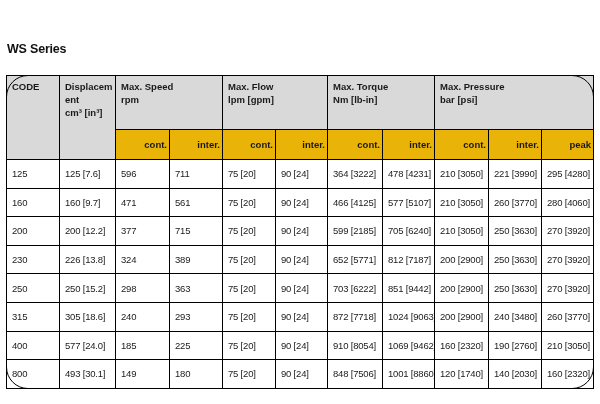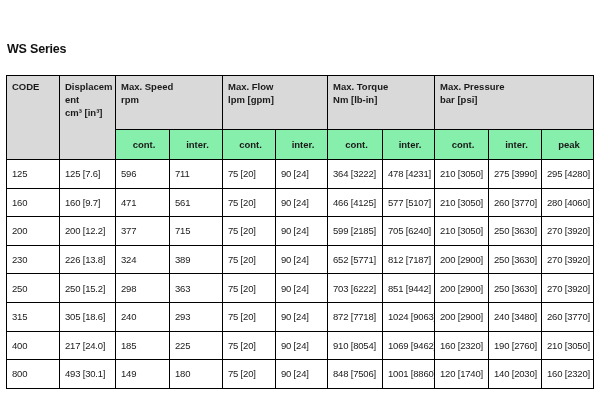--- a/index.html
+++ b/index.html
@@ -26,42 +26,43 @@
     color: #111111;
   }
   table.spec {
     position: absolute;
     left: 6px;
     top: 75px;
     border-collapse: collapse;
     table-layout: fixed;
     width: 587px;
     font-size: 9.5px;
+    border-radius: 22px;
   }
   table.spec th, table.spec td {
     border: 1px solid #000000;
     overflow: hidden;
   }
   
   th.group {
     background: #d9d9d9;
     text-align: left;
     vertical-align: top;
     padding: 5px 2px 2px 5px;
     height: 46px;
     font-weight: bold;
     font-size: 9.5px;
     line-height: 1.35;
   }
   th.group .hdr-label { display: block; overflow-wrap: break-word; }
   th.group .hdr-unit  { display: block; overflow-wrap: break-word; }
   
   th.sub {
-    background: #86efac;
-    text-align: center;
+    background: #eab308;
+    text-align: right;
     vertical-align: middle;
     padding: 2px 2px 2px 5px;
     height: 25px;
     font-weight: bold;
     font-size: 9.5px;
   }
   
   td.cell {
     background: #ffffff;
     padding: 2px 2px 2px 5px;
@@ -138,21 +139,21 @@
         <tr>
           <td class="cell">125</td>
           <td class="cell">125 [7.6]</td>
           <td class="cell">596</td>
           <td class="cell">711</td>
           <td class="cell">75 [20]</td>
           <td class="cell">90 [24]</td>
           <td class="cell">364 [3222]</td>
           <td class="cell">478 [4231]</td>
           <td class="cell">210 [3050]</td>
-          <td class="cell">275 [3990]</td>
+          <td class="cell">221 [3990]</td>
           <td class="cell">295 [4280]</td>
         </tr>
         <tr>
           <td class="cell">160</td>
           <td class="cell">160 [9.7]</td>
           <td class="cell">471</td>
           <td class="cell">561</td>
           <td class="cell">75 [20]</td>
           <td class="cell">90 [24]</td>
           <td class="cell">466 [4125]</td>
@@ -208,21 +209,21 @@
           <td class="cell">75 [20]</td>
           <td class="cell">90 [24]</td>
           <td class="cell">872 [7718]</td>
           <td class="cell">1024 [9063]</td>
           <td class="cell">200 [2900]</td>
           <td class="cell">240 [3480]</td>
           <td class="cell">260 [3770]</td>
         </tr>
         <tr>
           <td class="cell">400</td>
-          <td class="cell">217 [24.0]</td>
+          <td class="cell">577 [24.0]</td>
           <td class="cell">185</td>
           <td class="cell">225</td>
           <td class="cell">75 [20]</td>
           <td class="cell">90 [24]</td>
           <td class="cell">910 [8054]</td>
           <td class="cell">1069 [9462]</td>
           <td class="cell">160 [2320]</td>
           <td class="cell">190 [2760]</td>
           <td class="cell">210 [3050]</td>
         </tr>

